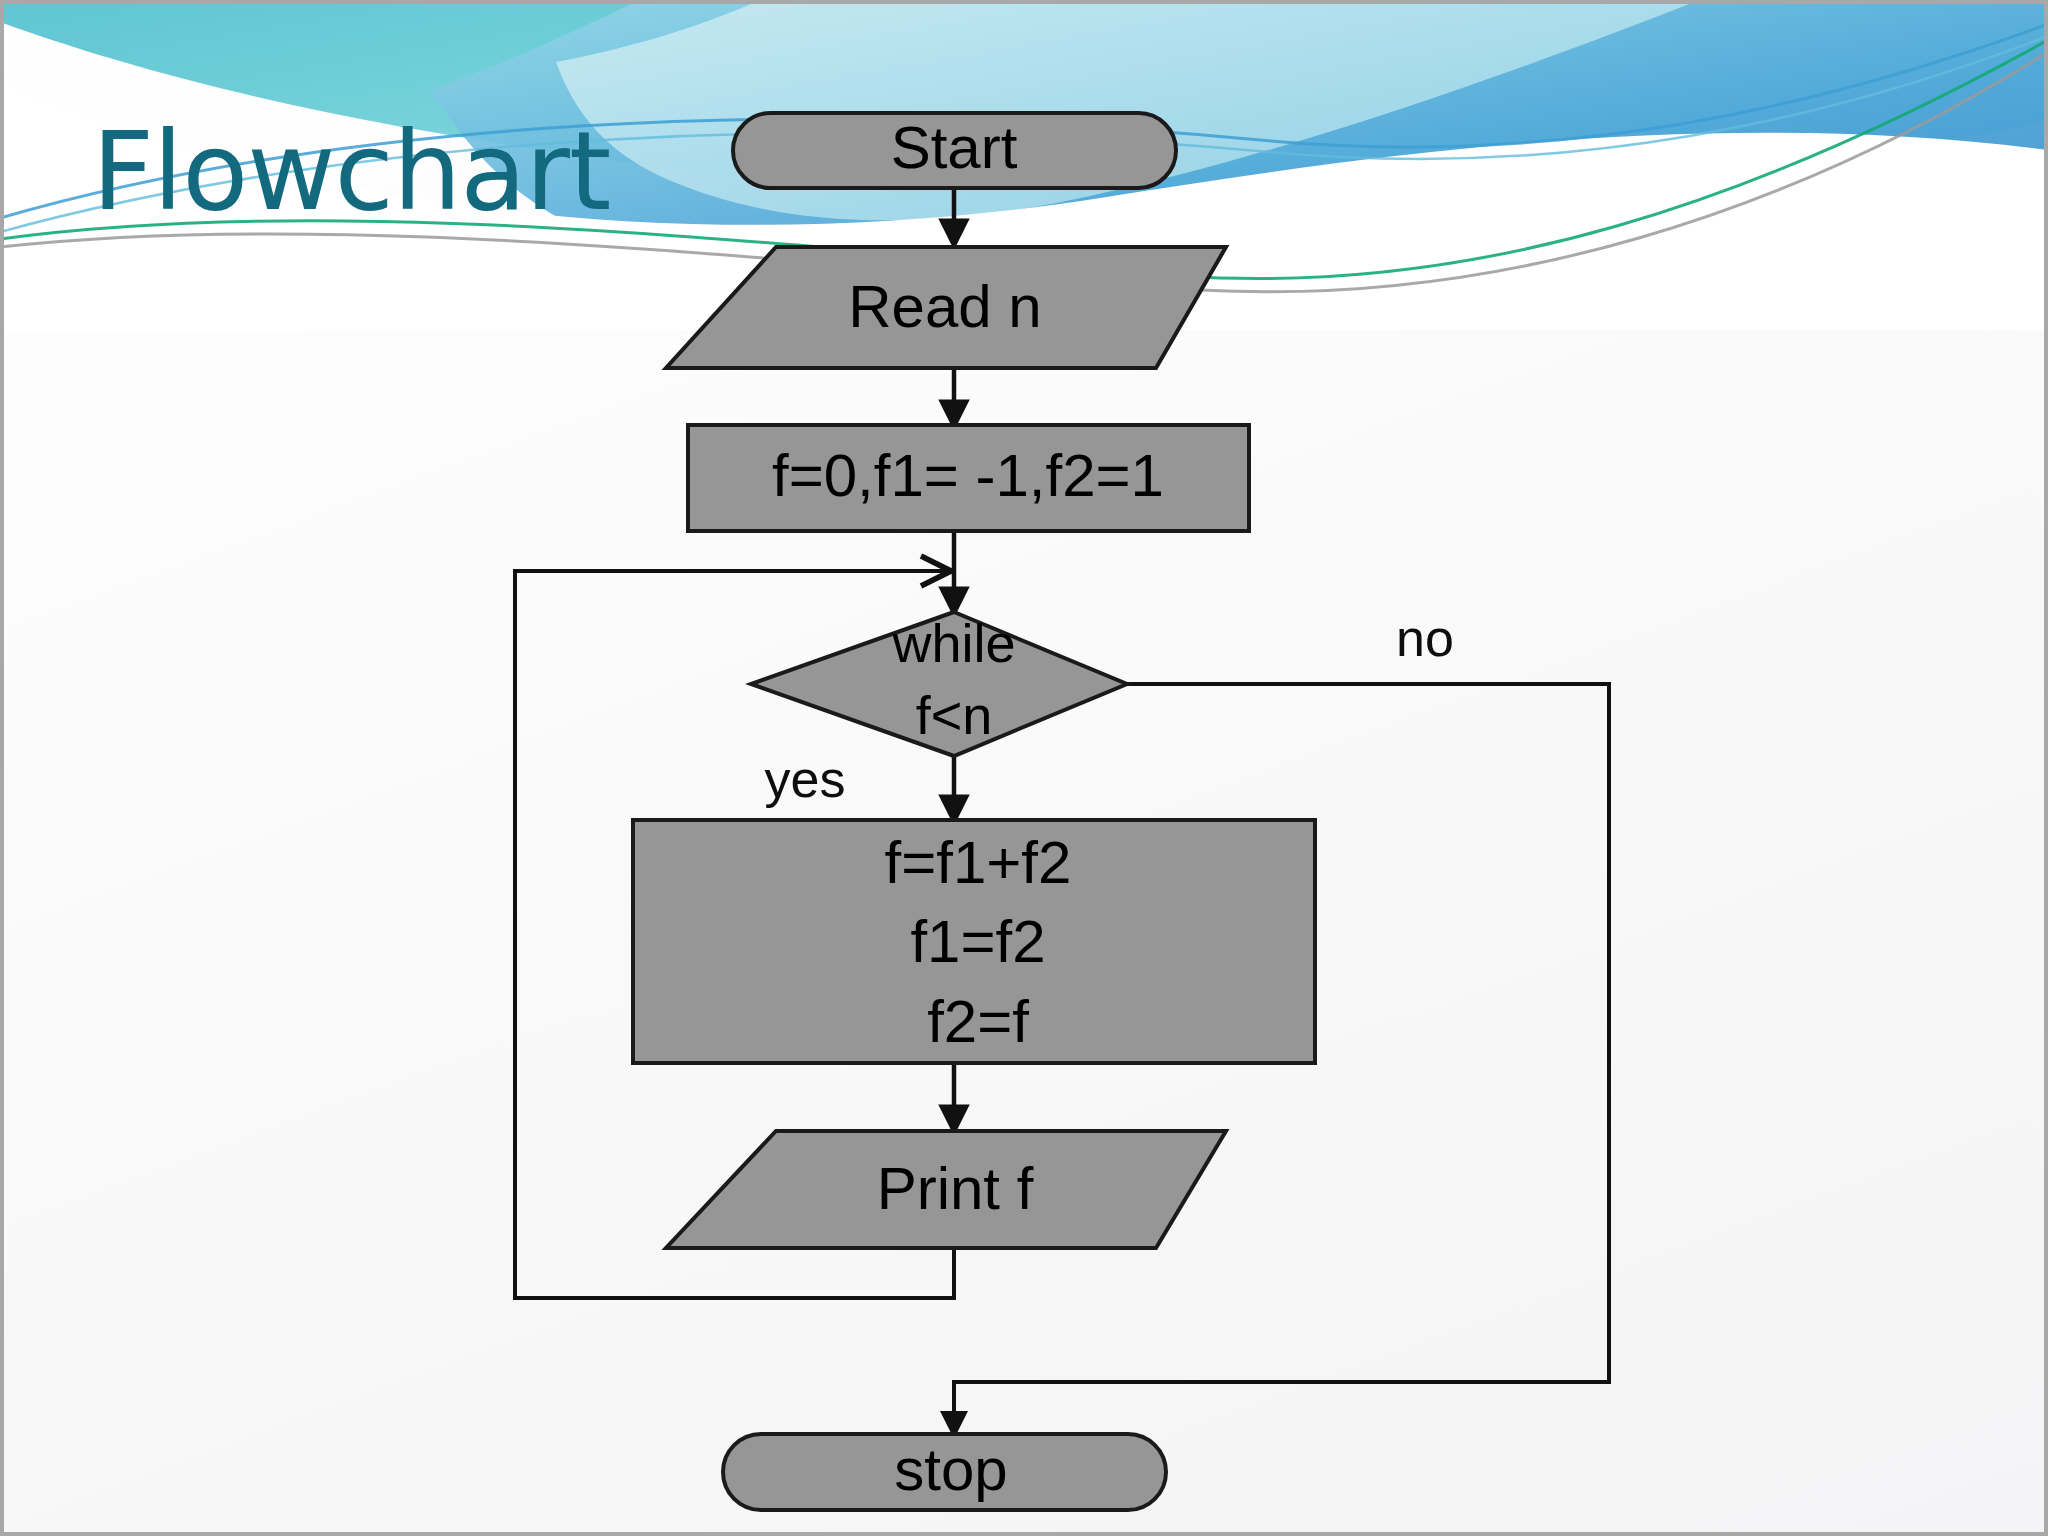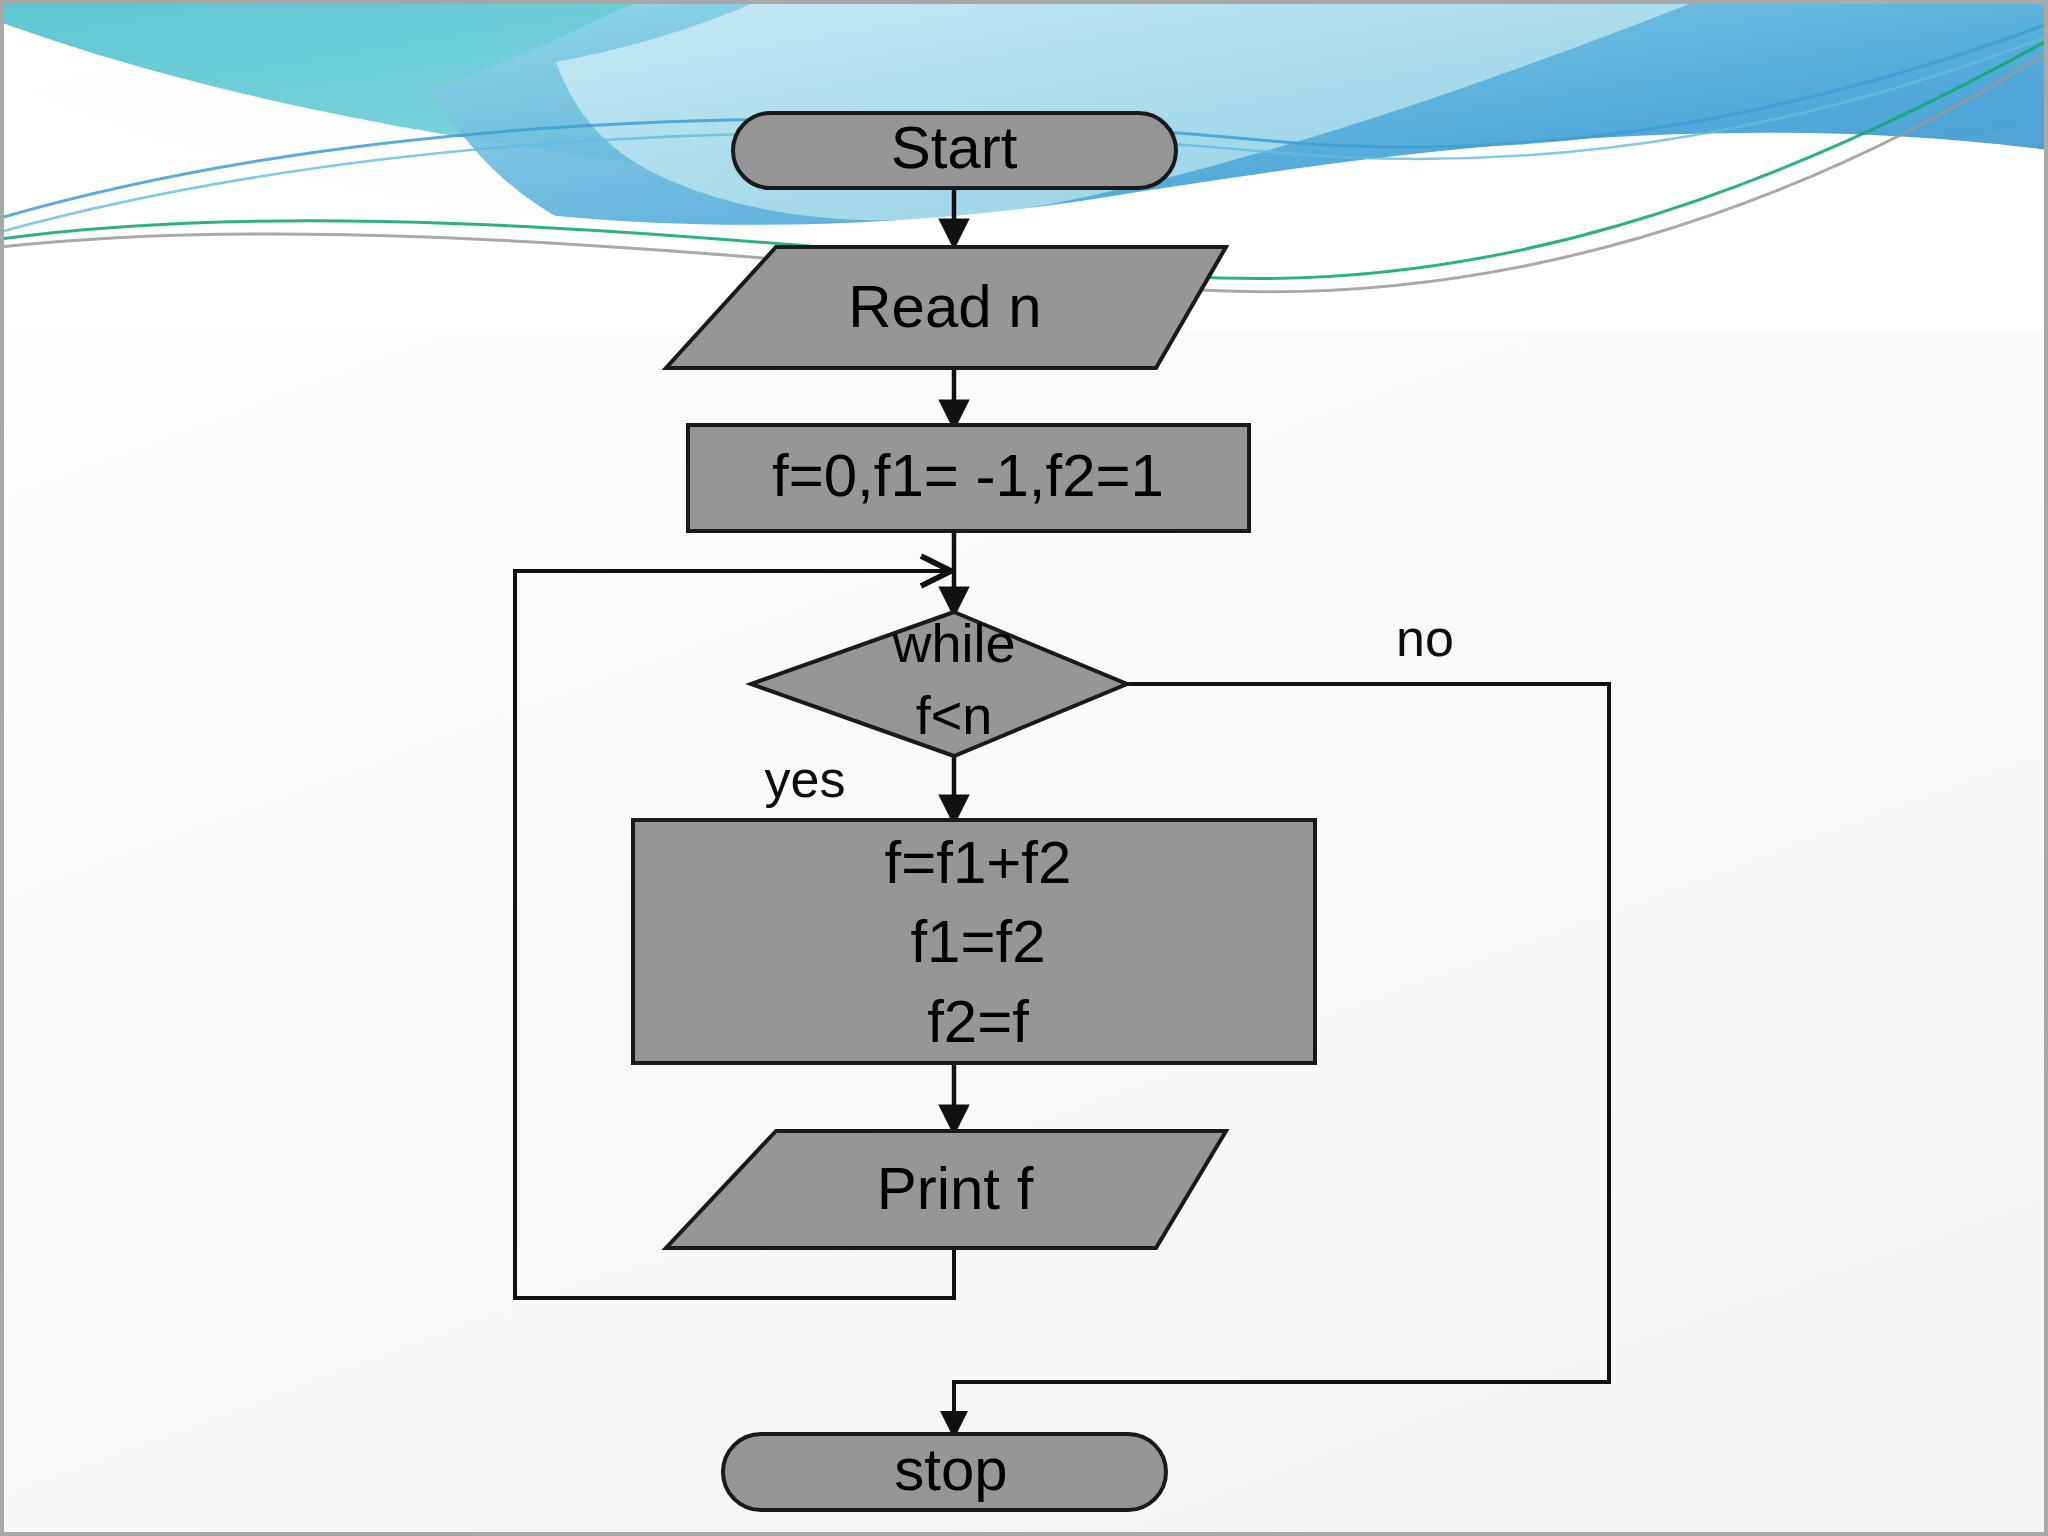--- a/index.html
+++ b/index.html
@@ -128,20 +128,21 @@
 
       <path d="M0,330 L2048,330 L2048,150 C1720,108 1400,150 1100,198 C820,242 540,230 300,176 C180,150 80,118 0,84 Z" fill="#ffffff"></path>
 
       <path d="M0,218 C340,120 800,96 1260,140 C1560,168 1820,108 2048,24" fill="none" stroke="#3d9fd4" stroke-width="3" opacity="0.85"></path>
       <path d="M0,232 C350,136 820,110 1270,152 C1570,180 1830,120 2048,36" fill="none" stroke="#63bcdd" stroke-width="2.5" opacity="0.8"></path>
       <path d="M0,239 C360,190 820,252 1180,276 C1480,296 1760,200 2048,40" fill="none" stroke="#15a878" stroke-width="3" opacity="0.9"></path>
       <path d="M0,247 C370,206 840,272 1200,290 C1500,306 1790,214 2048,52" fill="none" stroke="#9a9a9a" stroke-width="3" opacity="0.85"></path>
     </svg>
   </div>
 
+  <div id="title">Flowchart</div>
 
   <div id="chart">
     <svg viewBox="0 0 2048 1536" xmlns="http://www.w3.org/2000/svg">
       <defs>
         <marker id="arrow" viewBox="0 0 12 12" refX="9" refY="6" markerWidth="7" markerHeight="7" orient="auto-start-reverse">
           <path d="M0,0 L12,6 L0,12 Z" fill="#111111"></path>
         </marker>
         <marker id="arrowOpen" viewBox="0 0 12 12" refX="10" refY="6" markerWidth="9" markerHeight="9" orient="auto-start-reverse">
           <path d="M1,1 L11,6 L1,11" fill="none" stroke="#111111" stroke-width="1.9"></path>
         </marker>

